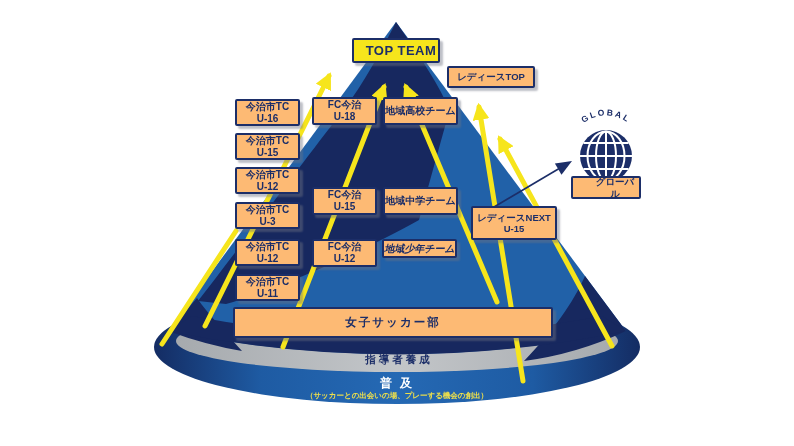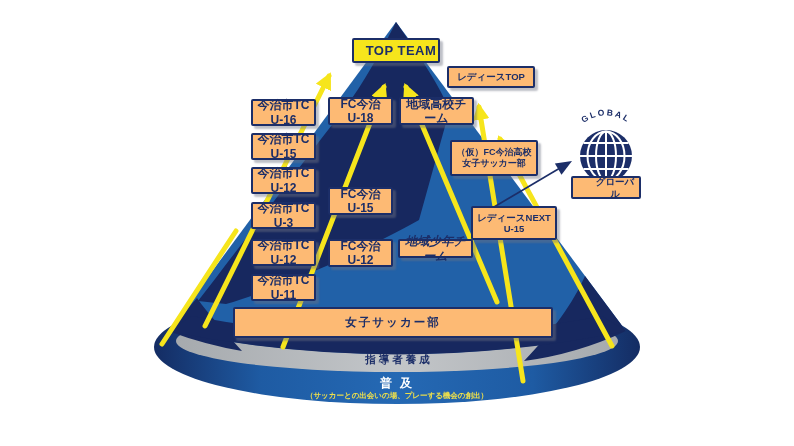--- a/index.html
+++ b/index.html
@@ -9,21 +9,21 @@
   }
   #bg{position:absolute;left:0;top:0;z-index:0;}
   .node{
     position:absolute;z-index:2;background:#fdba74;border:2px solid #1c2e68;
     color:#1c2e68;font-weight:bold;display:flex;flex-direction:column;
     align-items:center;justify-content:center;text-align:center;
     box-sizing:border-box;line-height:1.18;border-radius:2px;
     box-shadow:3px 3px 2px rgba(110,116,130,0.45);
   }
   .node .l{display:block;}
-  .sm{font-size:12px;margin-left:16px;}
+  .sm{font-size:10px;}
   .xs{font-size:9px;}
   .topteam{
     background:#f6e51c;font-size:13px;letter-spacing:0.5px;
     border-width:2.5px;
   }
   .school{font-size:11.5px;letter-spacing:2px;}
 </style>
 </head>
 <body>
 
@@ -141,28 +141,27 @@
     <span class="l">U-15</span>
   </div>
   <div class="node sm" style="left:312px;top:239px;width:65px;height:28px;">
     <span class="l">FC今治</span>
     <span class="l">U-12</span>
   </div>
 
   <div class="node sm" style="left:383px;top:97px;width:75px;height:28px;">
     <span class="l">地域高校チーム</span>
   </div>
+  <div class="node sm" style="left:383px;top:187px;width:75px;height:28px;">
+    <span class="l">地域中学チーム</span>
+  </div>
   <div class="node sm" style="left:382px;top:239px;width:75px;height:19px;font-style:italic;">
     <span class="l">地域少年チーム</span>
   </div>
 
-  <div class="node xs" style="left:450px;top:140px;width:88px;height:36px;">
-    <span class="l">（仮）FC今治高校</span>
-    <span class="l">女子サッカー部</span>
-  </div>
 
   <div class="node xs" style="left:471px;top:206px;width:86px;height:34px;font-size:9.5px;text-align:center;">
     <span class="l">レディースNEXT</span>
     <span class="l">U-15</span>
   </div>
 
   <div class="node school" style="left:233px;top:307px;width:320px;height:31px;">
     <span class="l">女子サッカー部</span>
   </div>
 

